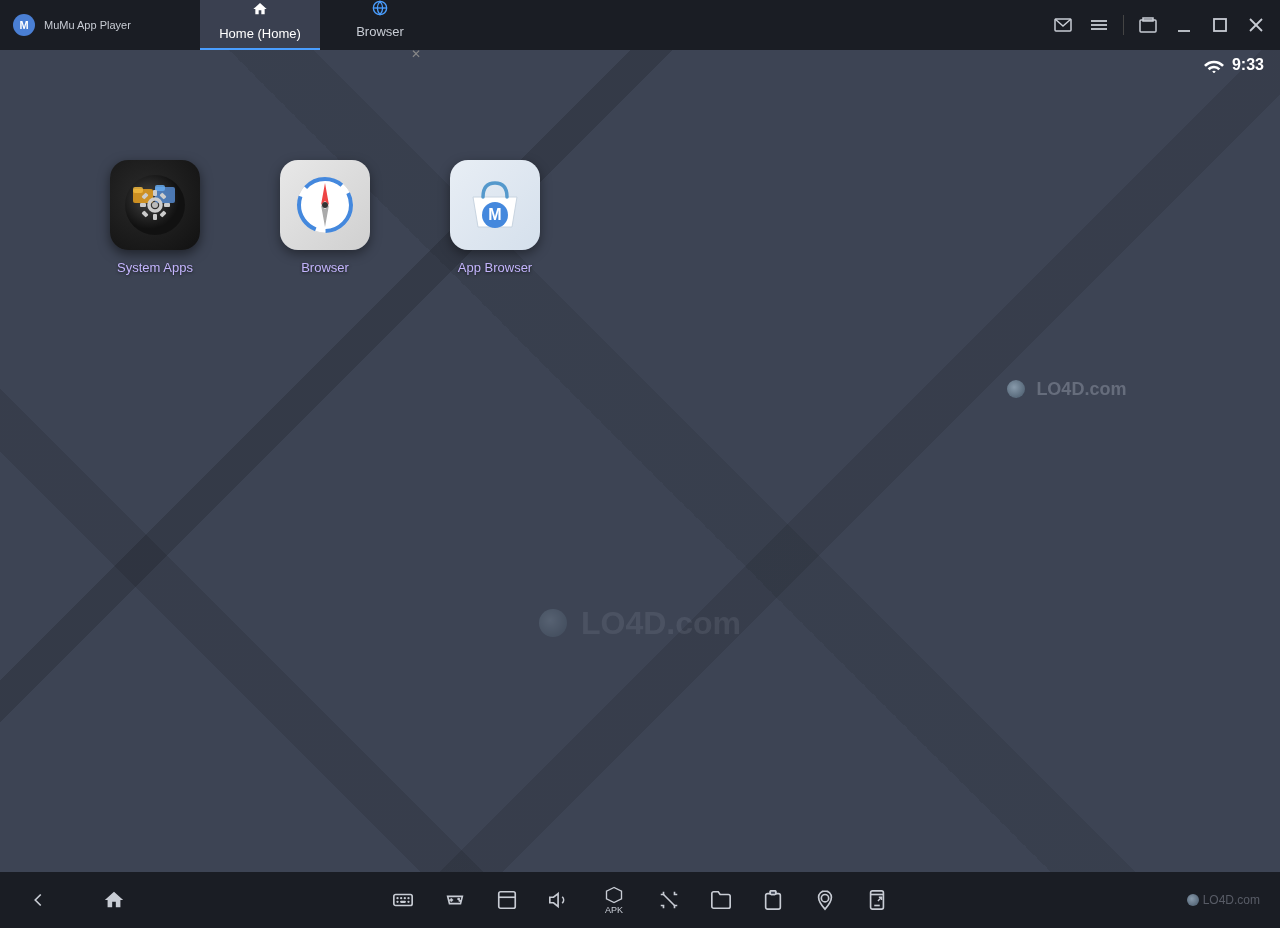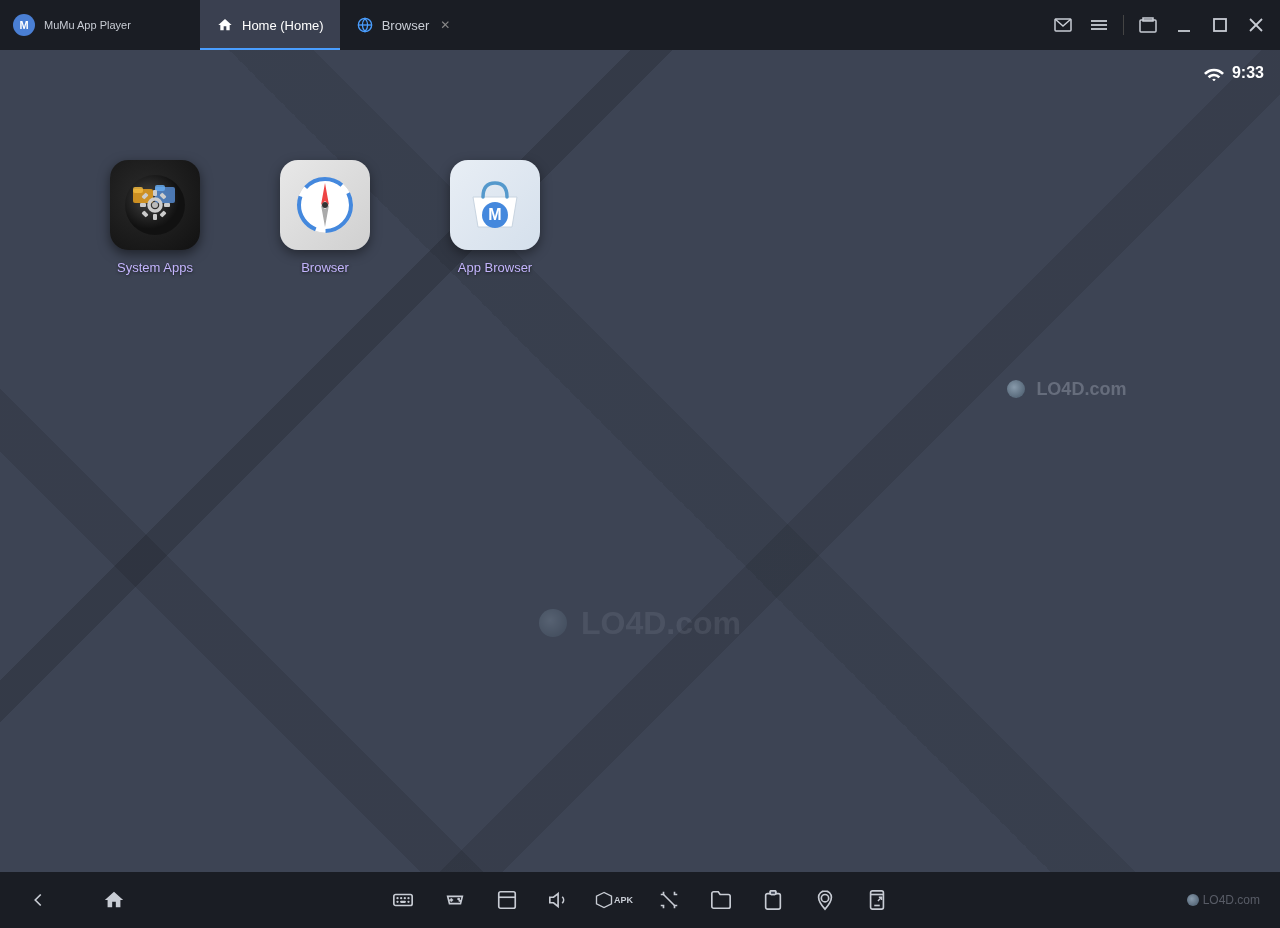--- a/index.html
+++ b/index.html
@@ -46,20 +46,21 @@
     .tab {
       display: flex;
       align-items: center;
       padding: 0 16px;
       gap: 8px;
       cursor: pointer;
       color: #c8ccd4;
       font-size: 13px;
       position: relative;
       min-width: 120px;
+      flex-direction: column;
     }
 
     .tab.active {
       background: #3a4050;
       color: #ffffff;
     }
 
     .tab.active::after {
       content: '';
       position: absolute;
@@ -133,21 +134,21 @@
       inset: 0;
       background: 
         linear-gradient(135deg, transparent 0%, transparent 30%, rgba(0,0,0,0.15) 30%, rgba(0,0,0,0.15) 32%, transparent 32%, transparent 60%, rgba(0,0,0,0.1) 60%, rgba(0,0,0,0.1) 63%, transparent 63%),
         linear-gradient(45deg, transparent 0%, transparent 20%, rgba(0,0,0,0.1) 20%, rgba(0,0,0,0.1) 23%, transparent 23%, transparent 50%, rgba(0,0,0,0.08) 50%, rgba(0,0,0,0.08) 54%, transparent 54%);
       pointer-events: none;
     }
 
     
     #android-statusbar {
       position: absolute;
-      top: 8px;
+      top: 0;
       right: 0;
       display: flex;
       align-items: center;
       gap: 8px;
       padding: 6px 16px;
       color: #ffffff;
       font-size: 14px;
       font-weight: bold;
       z-index: 10;
     }
@@ -504,21 +505,21 @@
       </svg>
     </div>
 
     <div class="toolbar-btn">
       <svg viewBox="0 0 24 24">
         <polygon points="11 5 6 9 2 9 2 15 6 15 11 19 11 5"></polygon>
         <path d="M15.54 8.46a5 5 0 0 1 0 7.07"></path>
       </svg>
     </div>
 
-    <div class="toolbar-btn" style="font-size:10px;color:#c8ccd4;font-weight:bold;gap:1px;width:42px;">
+    <div class="toolbar-btn" style="font-size:10px;color:#c8ccd4;font-weight:normal;flex-direction:column;gap:1px;width:42px;">
       <svg viewBox="0 0 24 24" style="width:18px;height:18px;">
         <path d="M12 2L2 7v10l10 5 10-5V7L12 2z"></path>
       </svg>
       <span style="font-size:9px;color:#c8ccd4;">APK</span>
     </div>
 
     <div class="toolbar-btn">
       <svg viewBox="0 0 24 24">
         <polyline points="6 3 6 6 3 6"></polyline>
         <polyline points="18 21 18 18 21 18"></polyline>

